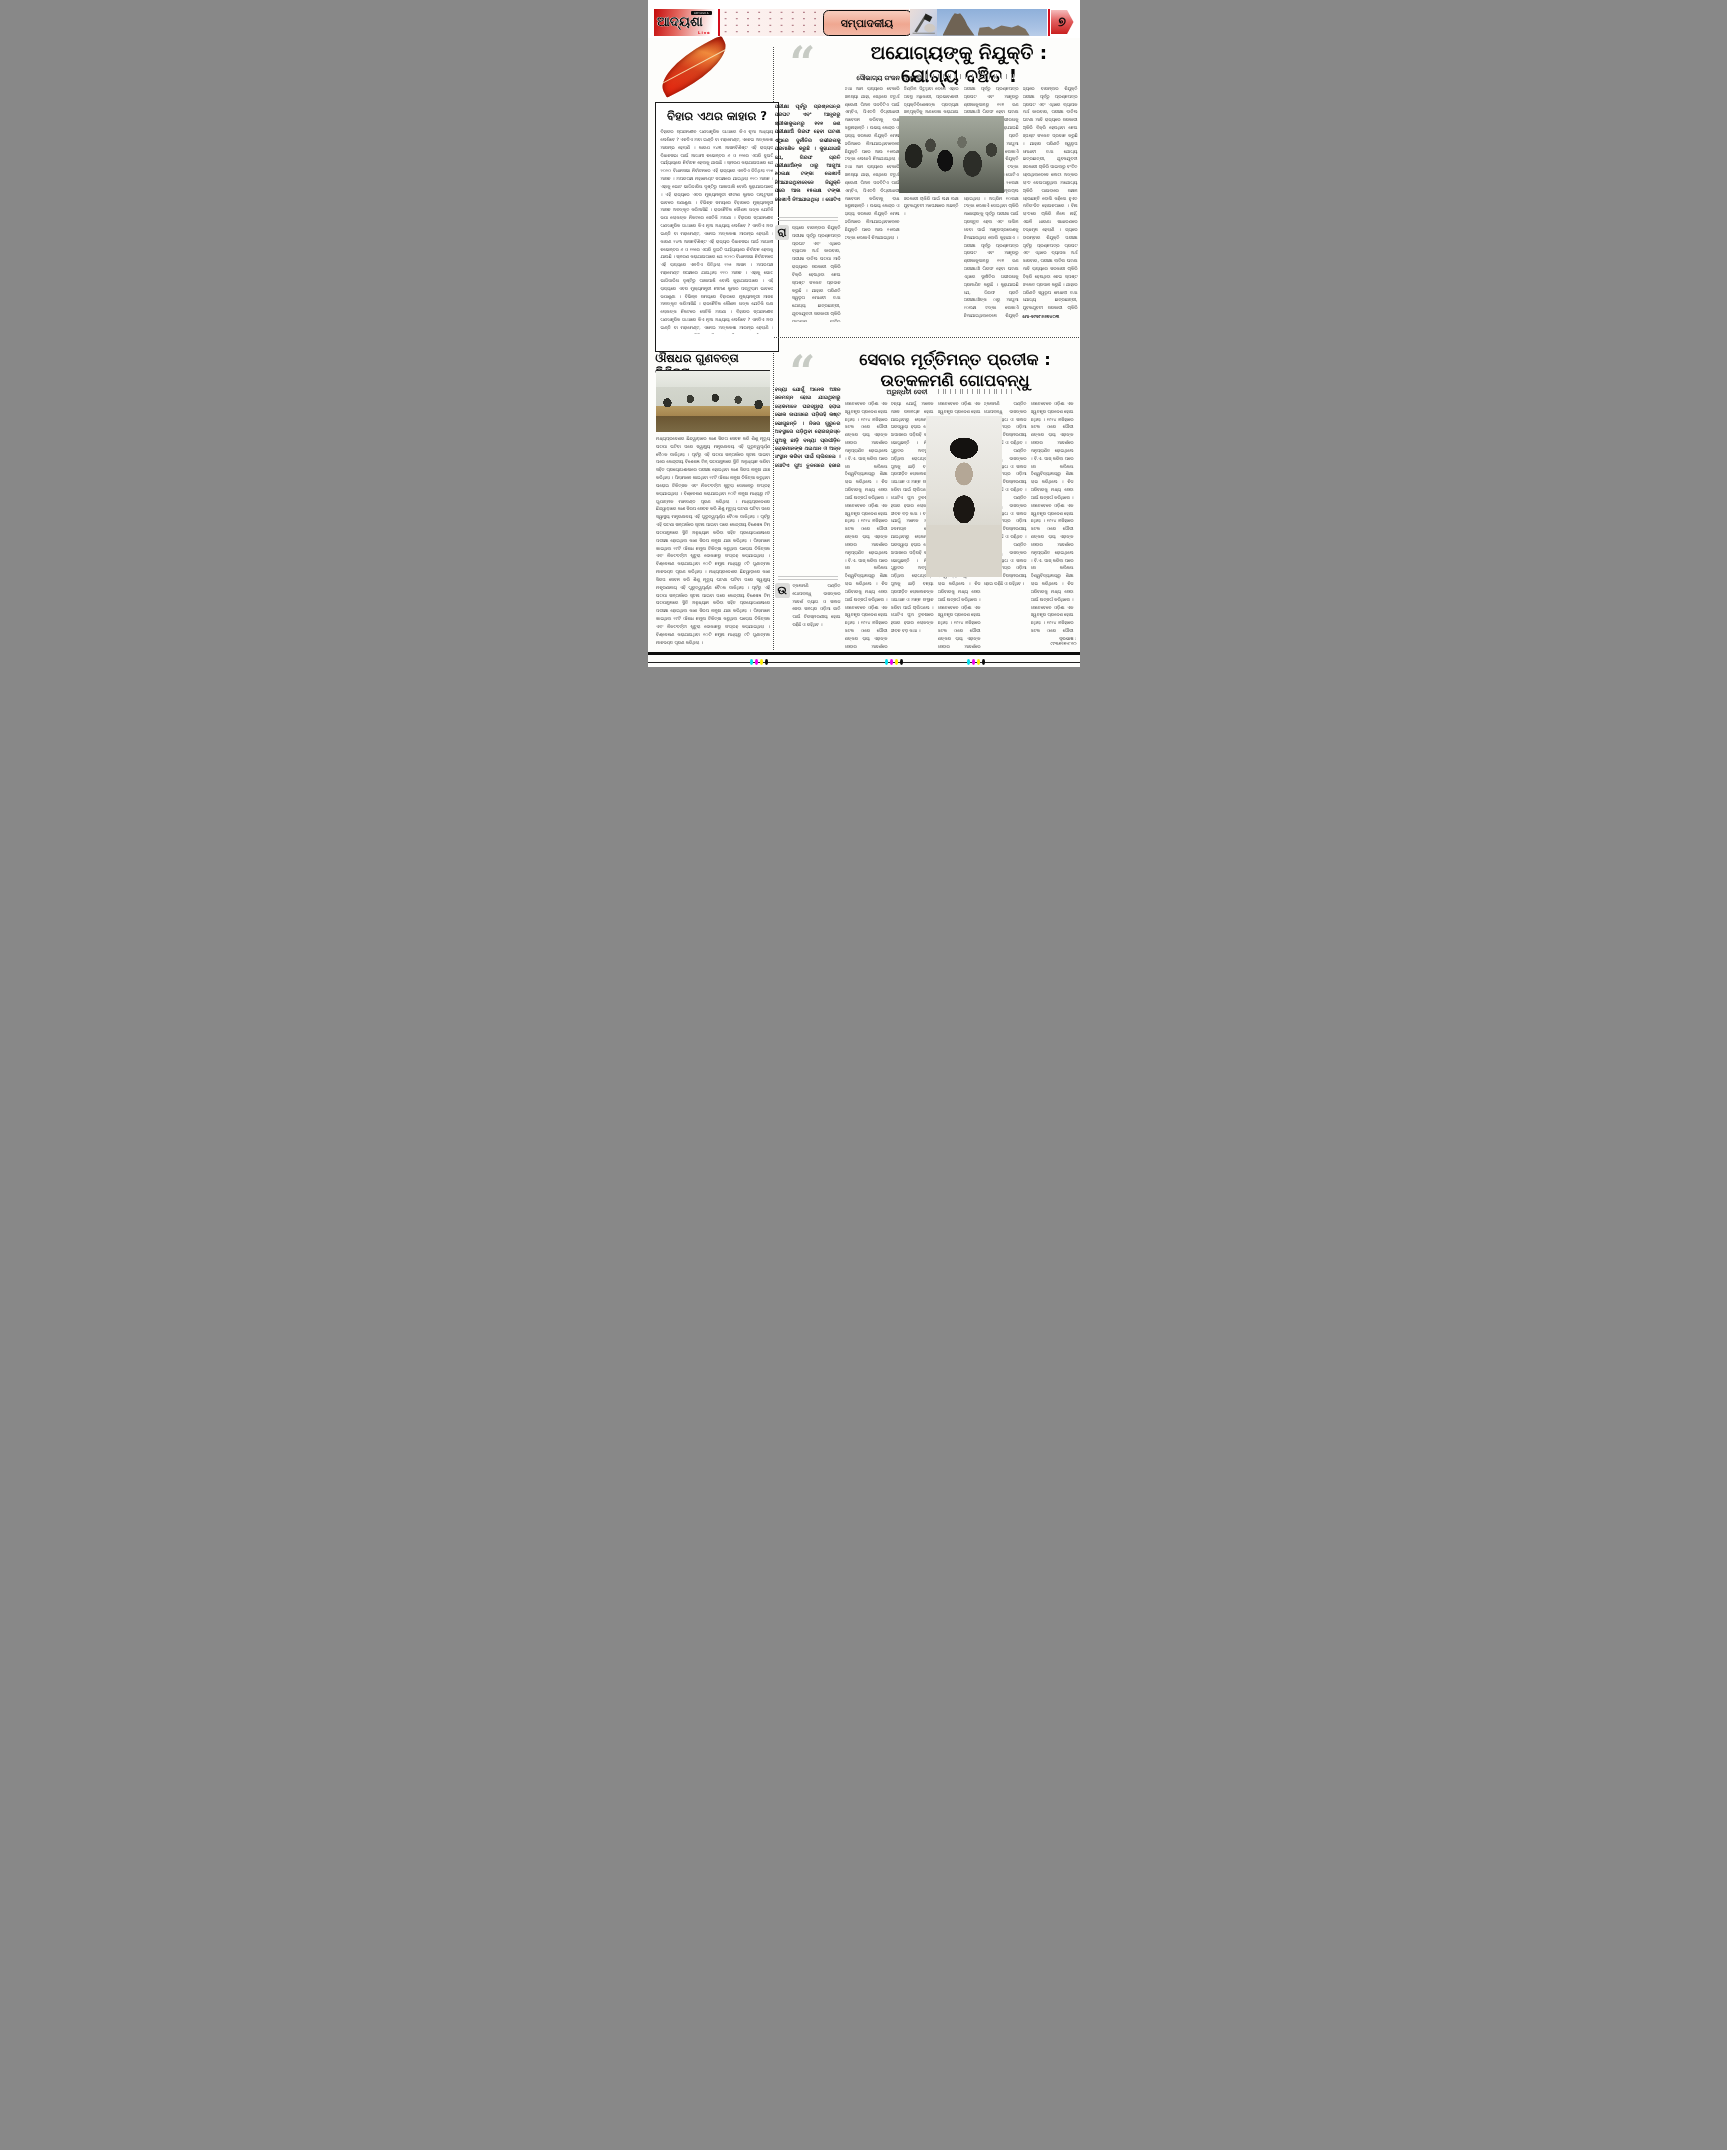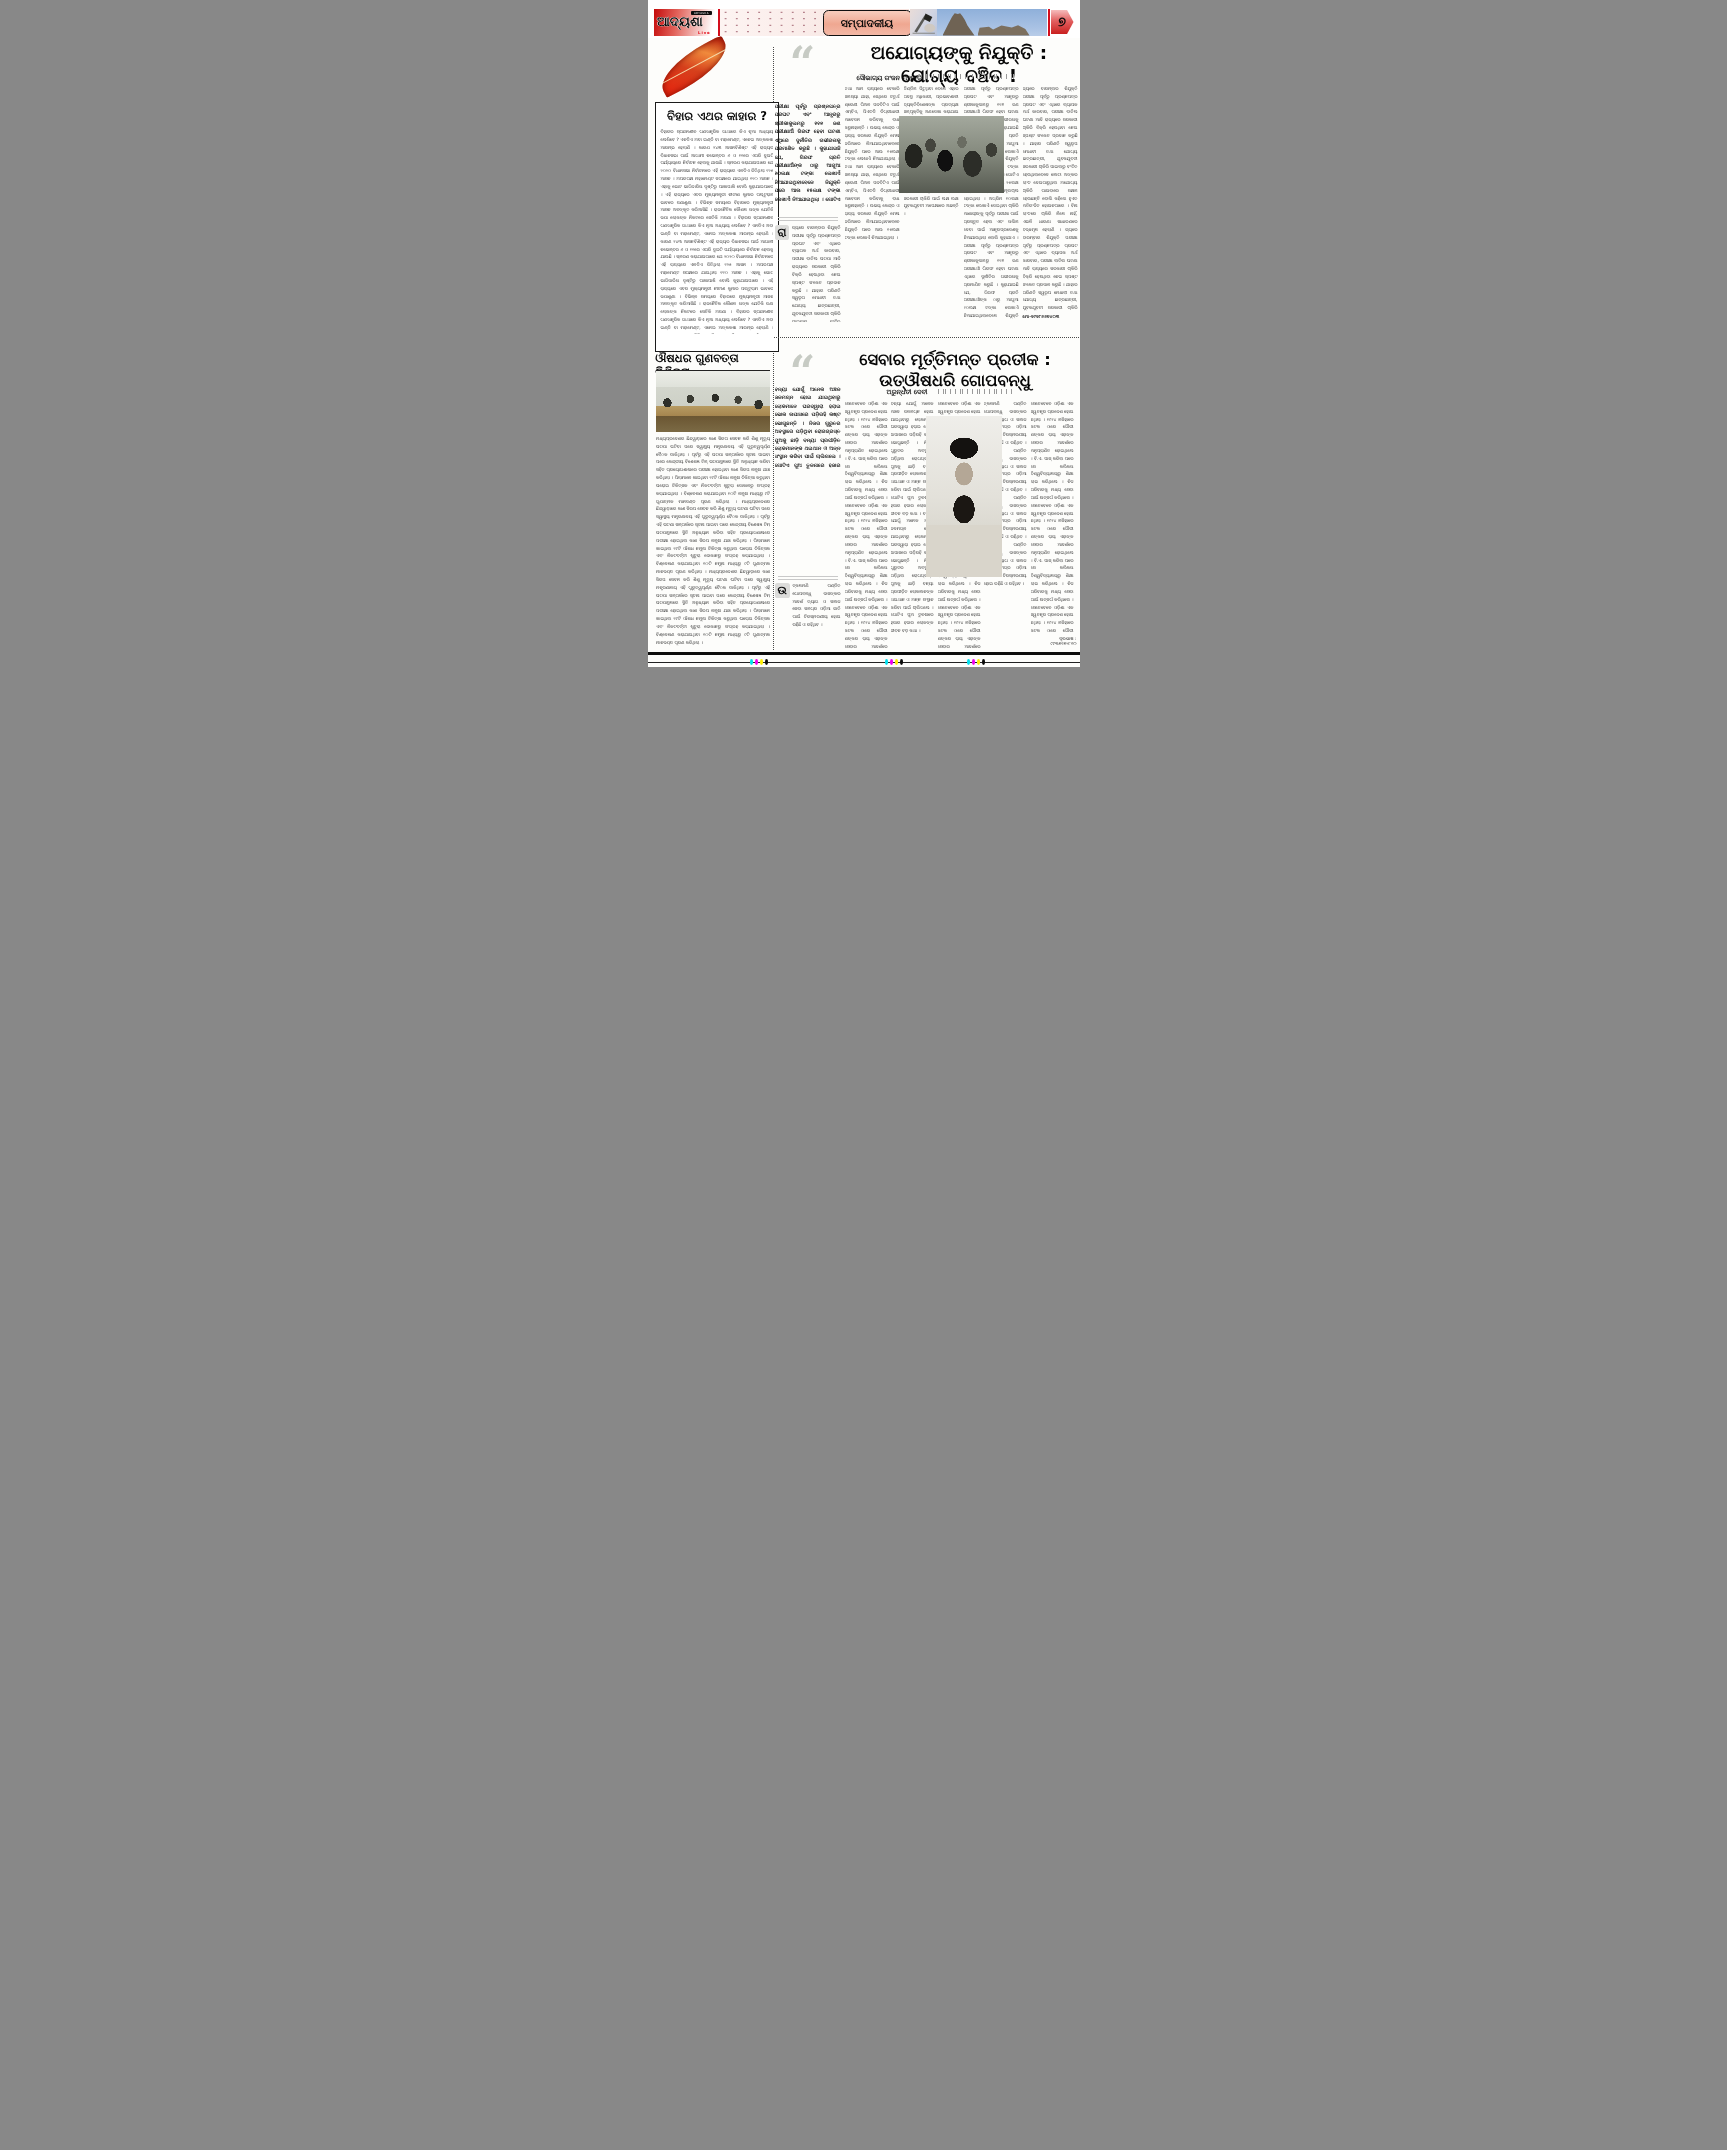--- a/index.html
+++ b/index.html
@@ -142,21 +142,21 @@
 
   <div class="col just odia" style="left:197px;top:85px;width:55px;height:237px;">ତଥା ଆମ ରାଜ୍ୟରେ ବେକାରି ସମସ୍ୟା ଯାହା, ସେଥିରେ ଚତୁର୍ଥ ଶ୍ରେଣୀ ପିଅନ ପଦବିଟିଏ ପାଇଁ ଏମ୍ବିଏ, ପିଏଚଡି ଡିଗ୍ରୀଧାରୀ ଆବେଦନ କରିବାକୁ ବାଧ କରୁନାହାନ୍ତି । ଉଭୟ କେନ୍ଦ୍ର ଓ ରାଜ୍ୟ ସରକାର ନିଯୁକ୍ତି ମେଳା ଜରିଆରେ ନିଆଯାଇଥିବାବେଳେ ନିଯୁକ୍ତି ପରେ ଆଉ ୧୫ଲକ୍ଷ ଟଙ୍କା ଲେଖାଏଁ ନିଆଯାଇଥିଲା । ତଥା ଆମ ରାଜ୍ୟରେ ବେକାରି ସମସ୍ୟା ଯାହା, ସେଥିରେ ଚତୁର୍ଥ ଶ୍ରେଣୀ ପିଅନ ପଦବିଟିଏ ପାଇଁ ଏମ୍ବିଏ, ପିଏଚଡି ଡିଗ୍ରୀଧାରୀ ଆବେଦନ କରିବାକୁ ବାଧ କରୁନାହାନ୍ତି । ଉଭୟ କେନ୍ଦ୍ର ଓ ରାଜ୍ୟ ସରକାର ନିଯୁକ୍ତି ମେଳା ଜରିଆରେ ନିଆଯାଇଥିବାବେଳେ ନିଯୁକ୍ତି ପରେ ଆଉ ୧୫ଲକ୍ଷ ଟଙ୍କା ଲେଖାଏଁ ନିଆଯାଇଥିଲା ।</div>
   <div class="col just odia" style="left:256px;top:85px;width:55px;height:237px;">ଡିଣ୍ଡିମ ପିଟୁଥିବା ବେଳେ ଏହାର ପଦସ୍ଥ ଅଧିକାରୀ, ପ୍ରଭାବଶାଳୀ ବ୍ୟକ୍ତିବିଶେଷଙ୍କ ପ୍ରତ୍ୟକ୍ଷ ସମ୍ପୃକ୍ତିକୁ ଅଣଦେଖା କରାଯାଇ ନପାରେ । ଘଟଣାର ଗଭୀରତାକୁ ପ୍ରମାଣିତ କରୁଛି । ରାଜ୍ୟରେ ସରକାରୀ ଚାକିରି ପାଇଁ ଲକ୍ଷ ଲକ୍ଷ ଯୁବକଯୁବତୀ ଅପେକ୍ଷାରେ ଅଛନ୍ତି । ଡିଣ୍ଡିମ ପିଟୁଥିବା ବେଳେ ଏହାର ପଦସ୍ଥ ଅଧିକାରୀ, ପ୍ରଭାବଶାଳୀ ବ୍ୟକ୍ତିବିଶେଷଙ୍କ ପ୍ରତ୍ୟକ୍ଷ ସମ୍ପୃକ୍ତିକୁ ଅଣଦେଖା କରାଯାଇ ନପାରେ । ଘଟଣାର ଗଭୀରତାକୁ ପ୍ରମାଣିତ କରୁଛି । ରାଜ୍ୟରେ ସରକାରୀ ଚାକିରି ପାଇଁ ଲକ୍ଷ ଲକ୍ଷ ଯୁବକଯୁବତୀ ଅପେକ୍ଷାରେ ଅଛନ୍ତି ।</div>
   <div class="col just odia" style="left:316px;top:85px;width:55px;height:237px;">ପରୀକ୍ଷା ପୂର୍ବରୁ ପ୍ରଶ୍ନପତ୍ର ପ୍ରଘଟ ଏବଂ ଆନ୍ଧ୍ରରୁ ଶ୍ରୀକାକୁଲମରୁ ୧୧୭ ଜଣ ପରୀକ୍ଷାର୍ଥୀ ଗିରଫ ହେବା ଘଟଣା ଏଥିରେ ଦୁର୍ନୀତିର ଗଭୀରତାକୁ ପ୍ରମାଣିତ କରୁଛି । କୁହାଯାଇଛି ଯେ, ଗିରଫ ପ୍ରତି ପରୀକ୍ଷାର୍ଥୀଙ୍କ ଠାରୁ ଆଗୁଆ ୧୦ଲକ୍ଷ ଟଙ୍କା ଲେଖାଏଁ ନିଆଯାଇଥିବାବେଳେ ନିଯୁକ୍ତି ପରେ ଆଉ ୧୫ଲକ୍ଷ ଟଙ୍କା ଲେଖାଏଁ ନିଆଯାଇଥିଲା । ଗୋଟିଏ ପୋଲିସ ଏସଆଇ ଚାକିରି ୨୫ଲକ୍ଷ ଟଙ୍କାରେ ବିକ୍ରୀ ପାଇଁ ମୂଲଚାଲ ହୋଇଥିଲା । ଅଗ୍ରିମ ୧୦ଲକ୍ଷ ଟଙ୍କା ଲେଖାଏଁ ଦେଇଥିବା ଚାକିରି ଆଶାୟୀଙ୍କୁ ପୂର୍ବରୁ ପରୀକ୍ଷା ପାଇଁ ପ୍ରସ୍ତୁତ ହେବା ଏବଂ ତାଲିମ ଦେବା ପାଇଁ ଆନ୍ଧ୍ରପ୍ରଦେଶକୁ ନିଆଯାଉଥିଲା ବୋଲି କୁହାଯାଏ । ପରୀକ୍ଷା ପୂର୍ବରୁ ପ୍ରଶ୍ନପତ୍ର ପ୍ରଘଟ ଏବଂ ଆନ୍ଧ୍ରରୁ ଶ୍ରୀକାକୁଲମରୁ ୧୧୭ ଜଣ ପରୀକ୍ଷାର୍ଥୀ ଗିରଫ ହେବା ଘଟଣା ଏଥିରେ ଦୁର୍ନୀତିର ଗଭୀରତାକୁ ପ୍ରମାଣିତ କରୁଛି । କୁହାଯାଇଛି ଯେ, ଗିରଫ ପ୍ରତି ପରୀକ୍ଷାର୍ଥୀଙ୍କ ଠାରୁ ଆଗୁଆ ୧୦ଲକ୍ଷ ଟଙ୍କା ଲେଖାଏଁ ନିଆଯାଇଥିବାବେଳେ ନିଯୁକ୍ତି ପରେ ଆଉ ୧୫ଲକ୍ଷ ଟଙ୍କା ଲେଖାଏଁ ନିଆଯାଇଥିଲା । ଗୋଟିଏ ପୋଲିସ ଏସଆଇ ଚାକିରି ୨୫ଲକ୍ଷ ଟଙ୍କାରେ ବିକ୍ରୀ ପାଇଁ ମୂଲଚାଲ ହୋଇଥିଲା । ଅଗ୍ରିମ ୧୦ଲକ୍ଷ ଟଙ୍କା ଲେଖାଏଁ ଦେଇଥିବା ଚାକିରି ଆଶାୟୀଙ୍କୁ ପୂର୍ବରୁ ପରୀକ୍ଷା ପାଇଁ ପ୍ରସ୍ତୁତ ହେବା ଏବଂ ତାଲିମ ଦେବା ପାଇଁ ଆନ୍ଧ୍ରପ୍ରଦେଶକୁ ନିଆଯାଉଥିଲା ବୋଲି କୁହାଯାଏ ।</div>
   <div class="col just odia" style="left:375px;top:85px;width:55px;height:227px;">ଜ୍ୟରେ ବାରମ୍ବାର ନିଯୁକ୍ତି ପରୀକ୍ଷା ପୂର୍ବରୁ ପ୍ରଶ୍ନପତ୍ର ପ୍ରଘଟ ଏବଂ ଏଥିରେ ବ୍ୟାପକ ଅର୍ଥ କାରବାର, ପରୀକ୍ଷା ବାତିଲ ଘଟଣା ଆଦି ରାଜ୍ୟରେ ସରକାରୀ ଚାକିରି ବିକ୍ରି ହେଉଥିବା ନେଇ ସ୍ପଷ୍ଟ ସଂକେତ ପ୍ରଦାନ କରୁଛି । ଯାହାର ପରିଣତି ସ୍ୱରୂପ ମେଧାବୀ ତଥା ଯୋଗ୍ୟ ଛାତ୍ରଛାତ୍ରୀ, ଯୁବକଯୁବତୀ ସରକାରୀ ଚାକିରି ପାଇବାରୁ ବଂଚିତ ହେଉଥିବାବେଳେ ମୋଟା ଅଙ୍କର ଲାଂଚ ଦେଇପାରୁଥିବା ଅଯୋଗ୍ୟ ଚାକିରି ପାଇବାରେ ସକ୍ଷମ ହେଉଛନ୍ତି ବୋଲି କହିଲେ ହୁଏତ ଅତିରଂଜିତ ହୋଇନପାରେ । ବିନା ଲାଂଚରେ ଚାକିରି ମିଳେ ନାହିଁ, ଏଭଳି ଧାରଣା ସାଧାରଣରେ ବଦ୍ଧମୂଳ ହେଲାଣି । ଜ୍ୟରେ ବାରମ୍ବାର ନିଯୁକ୍ତି ପରୀକ୍ଷା ପୂର୍ବରୁ ପ୍ରଶ୍ନପତ୍ର ପ୍ରଘଟ ଏବଂ ଏଥିରେ ବ୍ୟାପକ ଅର୍ଥ କାରବାର, ପରୀକ୍ଷା ବାତିଲ ଘଟଣା ଆଦି ରାଜ୍ୟରେ ସରକାରୀ ଚାକିରି ବିକ୍ରି ହେଉଥିବା ନେଇ ସ୍ପଷ୍ଟ ସଂକେତ ପ୍ରଦାନ କରୁଛି । ଯାହାର ପରିଣତି ସ୍ୱରୂପ ମେଧାବୀ ତଥା ଯୋଗ୍ୟ ଛାତ୍ରଛାତ୍ରୀ, ଯୁବକଯୁବତୀ ସରକାରୀ ଚାକିରି ପାଇବାରୁ ବଂଚିତ ହେଉଥିବାବେଳେ ମୋଟା ଅଙ୍କର ଲାଂଚ ଦେଇପାରୁଥିବା ଅଯୋଗ୍ୟ ଚାକିରି ପାଇବାରେ ସକ୍ଷମ ହେଉଛନ୍ତି ବୋଲି କହିଲେ ହୁଏତ ଅତିରଂଜିତ ହୋଇନପାରେ । ବିନା ଲାଂଚରେ ଚାକିରି ମିଳେ ନାହିଁ, ଏଭଳି ଧାରଣା ସାଧାରଣରେ ବଦ୍ଧମୂଳ ହେଲାଣି ।</div>
   <div class="abs odia" style="left:375px;top:314px;width:55px;font-size:4.5px;font-weight:bold;">ମୋ-୭୯୭୮୬୬୭୪୦୩</div>
   <div class="abs photo-crowd" style="left:251px;top:116px;width:105px;height:77px;"></div>
 
   <div class="abs dottedh" style="left:126px;top:337px;width:305px;height:0;"></div>
 
-  <div class="abs headline odia" style="left:185px;top:349px;width:245px;font-size:16.3px;text-align:center;line-height:1.3;">ସେବାର ମୂର୍ତ୍ତିମନ୍ତ ପ୍ରତୀକ : ଉତ୍ଔଷଧରି ଗୋପବନ୍ଧୁ</div>
+  <div class="abs headline odia" style="left:185px;top:349px;width:245px;font-size:16.3px;text-align:center;line-height:1.3;">ସେବାର ମୂର୍ତ୍ତିମନ୍ତ ପ୍ରତୀକ : ଉତ୍କଳମଣି ଗୋପବନ୍ଧୁ</div>
   <div class="abs odia" style="left:239px;top:388px;font-size:6.5px;font-weight:bold;">ଅରୁନ୍ଧତୀ ଦେବୀ</div>
   <div class="abs hatch" style="left:287px;top:389px;width:77px;height:4.7px;"></div>
 
   <div class="abs bigquote" style="left:142px;top:355px;">“</div>
   <div class="abs pullquote odia" style="left:127px;top:385px;width:66px;height:84px;">ବନ୍ୟା ଯୋଗୁଁ ଅନେକ ଅଞ୍ଚଳ ଜଳମଗ୍ନ ହୋଇ ଯାଇଥିବାରୁ ଲୋକମାନେ ଘରଦ୍ୱାରା ହରାଇ ଭୋକ ଉପାସରେ ପଡ଼ିରହି କଷ୍ଟ ଭୋଗୁଛନ୍ତି । ନିଜର ଗୁରୁତର ଅବସ୍ଥାରେ ପଡ଼ିଥିବା ରୋଗଗ୍ରସ୍ତ ପୁଅକୁ ଛାଡ଼ି ବନ୍ୟା ପ୍ରପୀଡ଼ିତ ଲୋକମାନଙ୍କ ଥଇଥାନ ଓ ଅନ୍ନ ସଂସ୍ଥାନ କରିବା ପାଇଁ ଚାଲିଗଲେ । ଗୋଟିଏ ପୁଅ ତୁଳନାରେ ହଜାର ହଜାର ଲୋକଙ୍କ ଜୀବନ ବଡ଼ କଥା ।</div>
   <div class="abs" style="left:130px;top:576px;width:60px;">
     <div class="rule2"></div>
       <div class="rule2"></div>
   </div>
   <div class="abs" style="left:127px;top:582px;width:66px;height:68px;overflow:hidden;">

